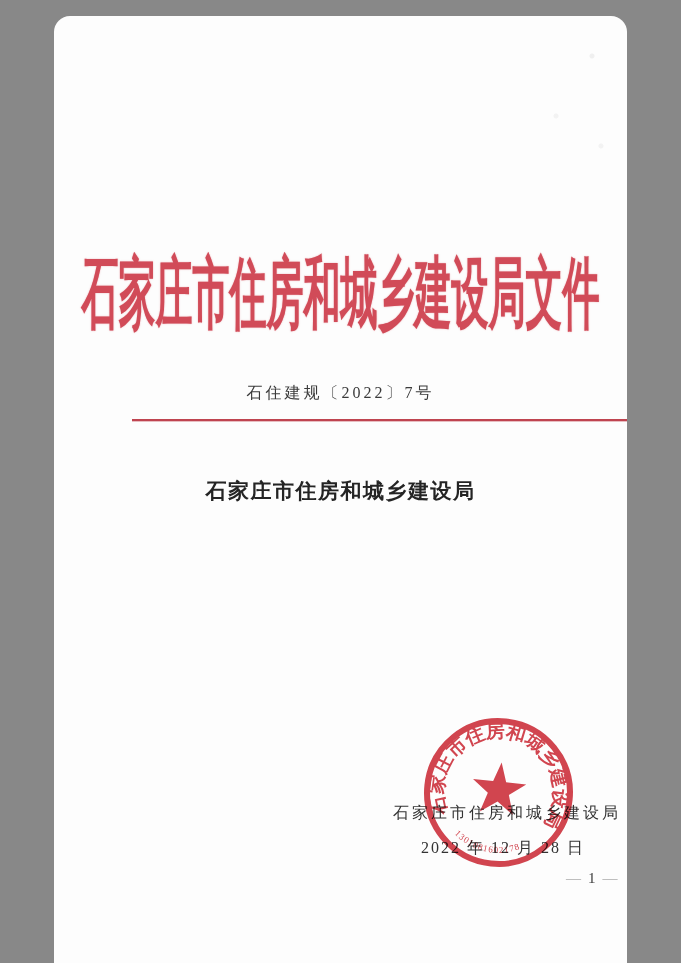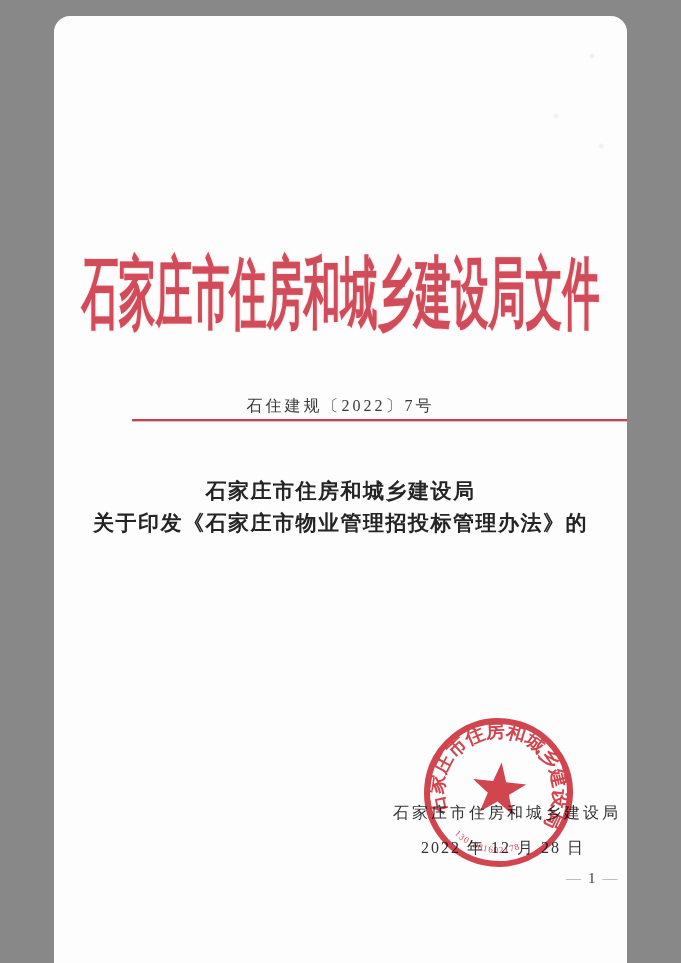--- a/index.html
+++ b/index.html
@@ -23,21 +23,21 @@
     font-size:37px;font-weight:bold;
     color:#d14b58;
     letter-spacing:0px;
     transform:scaleY(2.12);
     transform-origin:center top;
     white-space:nowrap;
     text-shadow:0 0 1px rgba(209,75,88,.55);
   }
   
   .doc-number{
-    position:absolute;top:380px;left:0;width:100%;
+    position:absolute;top:367px;left:0;width:100%;
     text-align:center;
     font-size:16px;letter-spacing:3px;color:#3a3a3a;
   }
   
   .red-line{
     position:absolute;top:403px;left:78px;width:523px;height:2px;
     background:#bf4450;
     box-shadow:0 1px 0 rgba(191,68,80,.35);
   }
   
@@ -109,21 +109,20 @@
   <div class="header-title">
     <span class="stretch">石家庄市住房和城乡建设局文件</span>
   </div>
 
   <div class="doc-number">石住建规〔2022〕7号</div>
 
   <div class="red-line"></div>
 
   <div class="notice-title">
     <div class="t">石家庄市住房和城乡建设局</div>
-    <div class="t">关于印发《石家庄市物业管理招投标管理办法》的</div>
   </div>
 
   <div class="body-text">
   </div>
 
   <div class="signature">石家庄市住房和城乡建设局</div>
   <div class="date">2022 年 12 月 28 日</div>
 
   <svg class="seal" viewBox="0 0 160 160" xmlns="http://www.w3.org/2000/svg">
     <defs>

